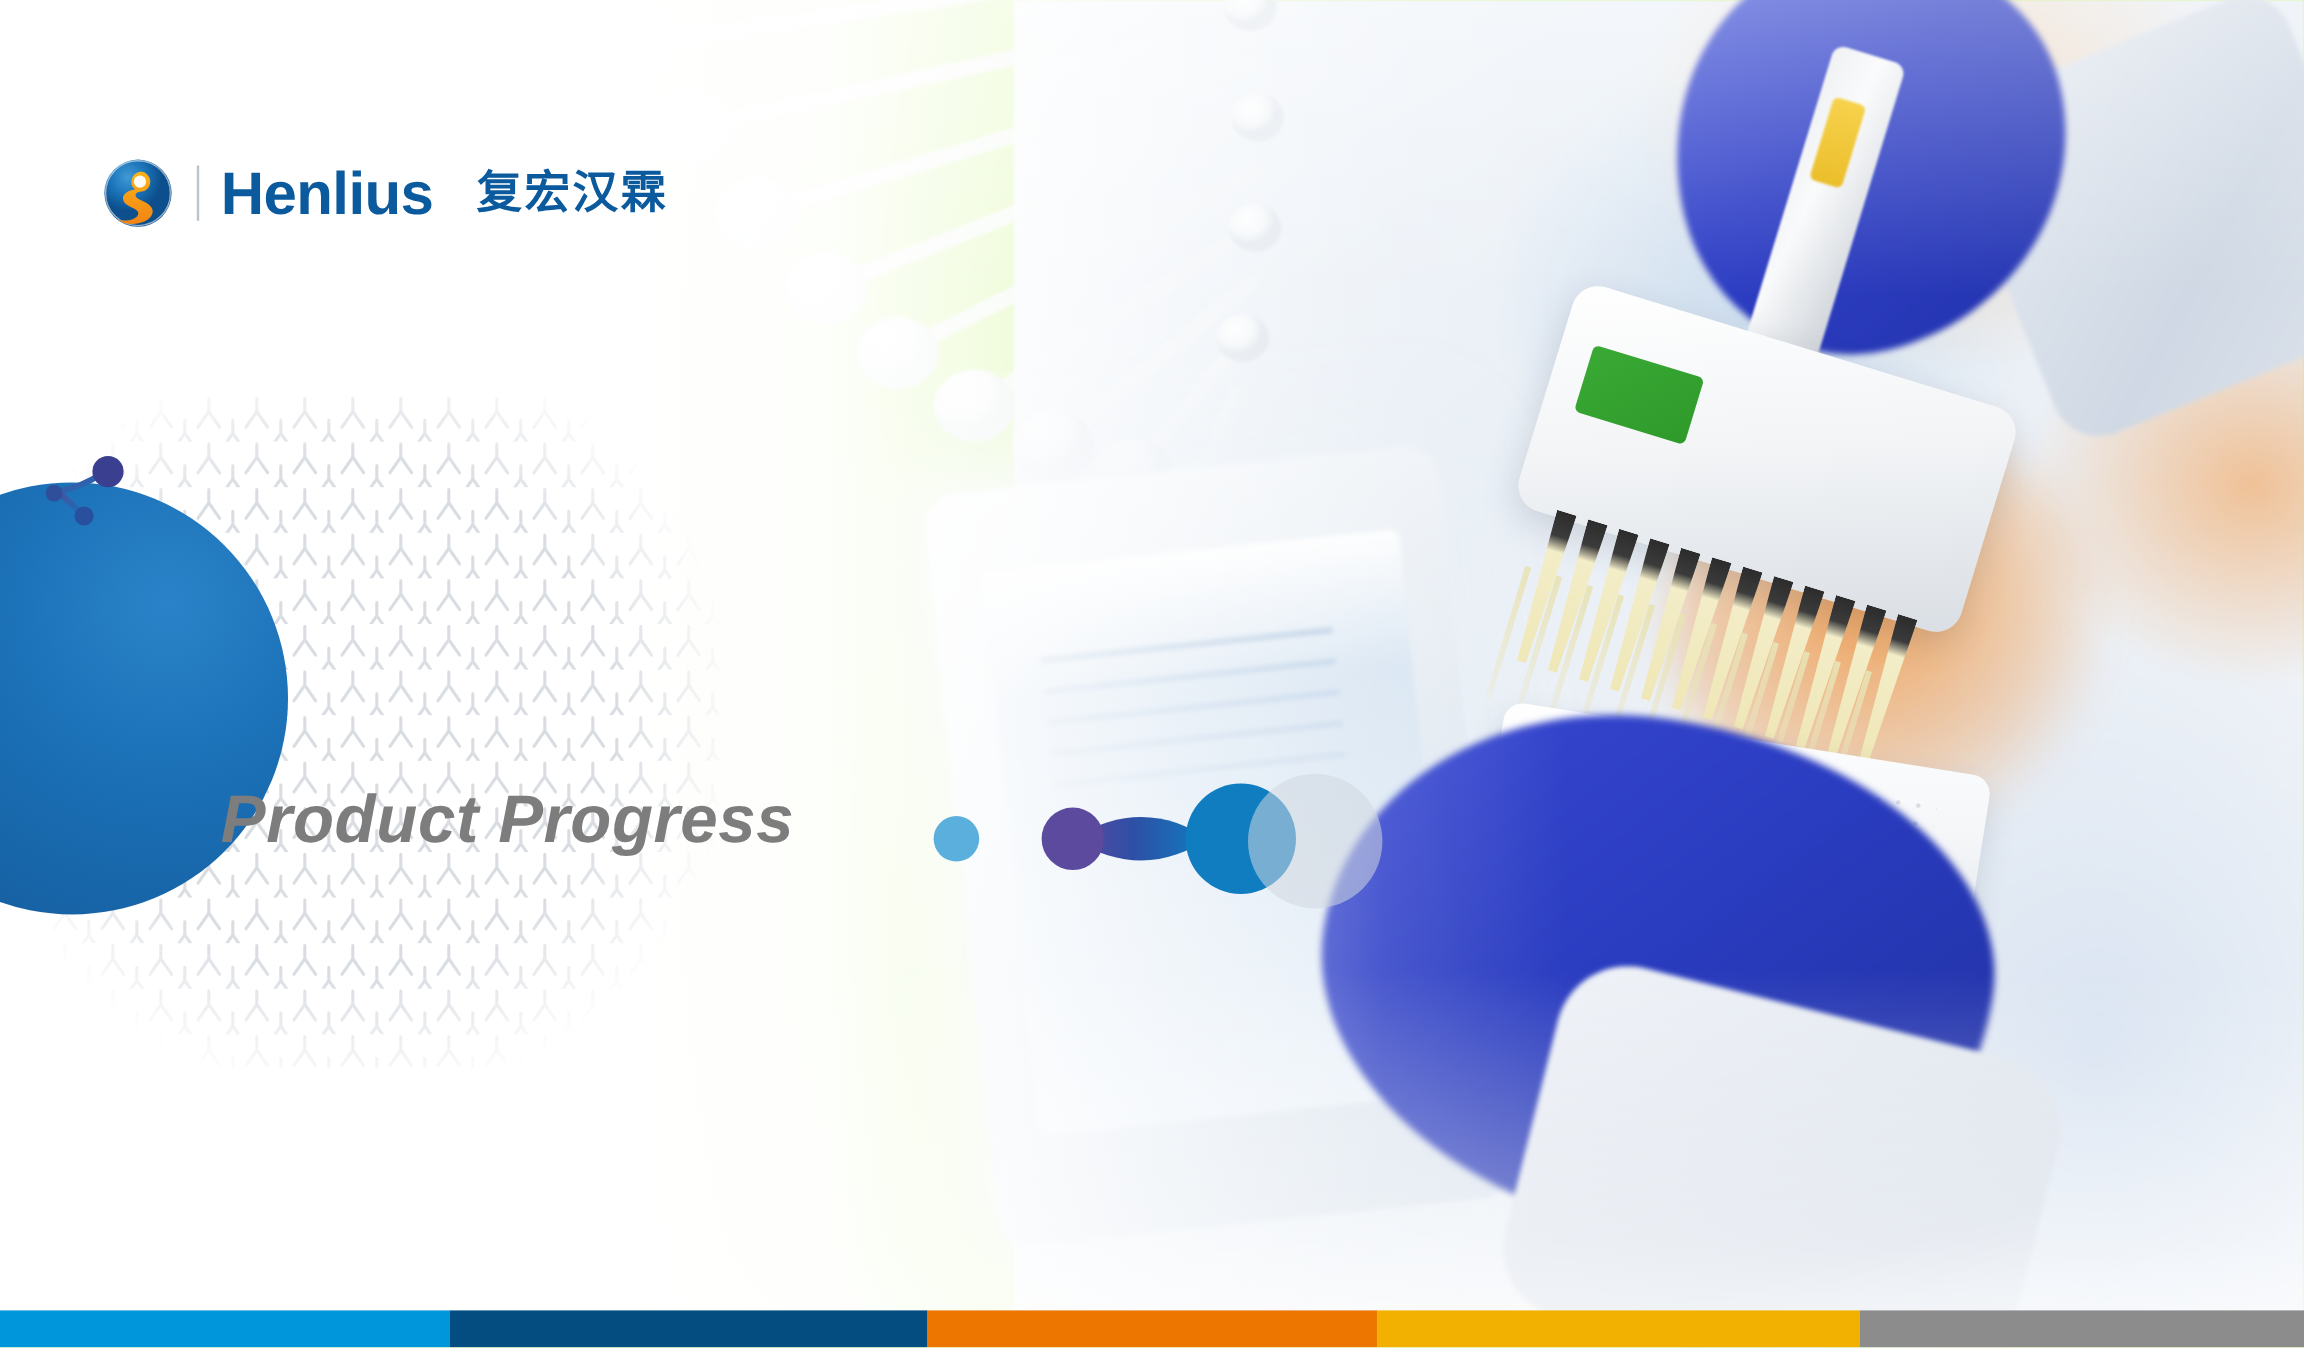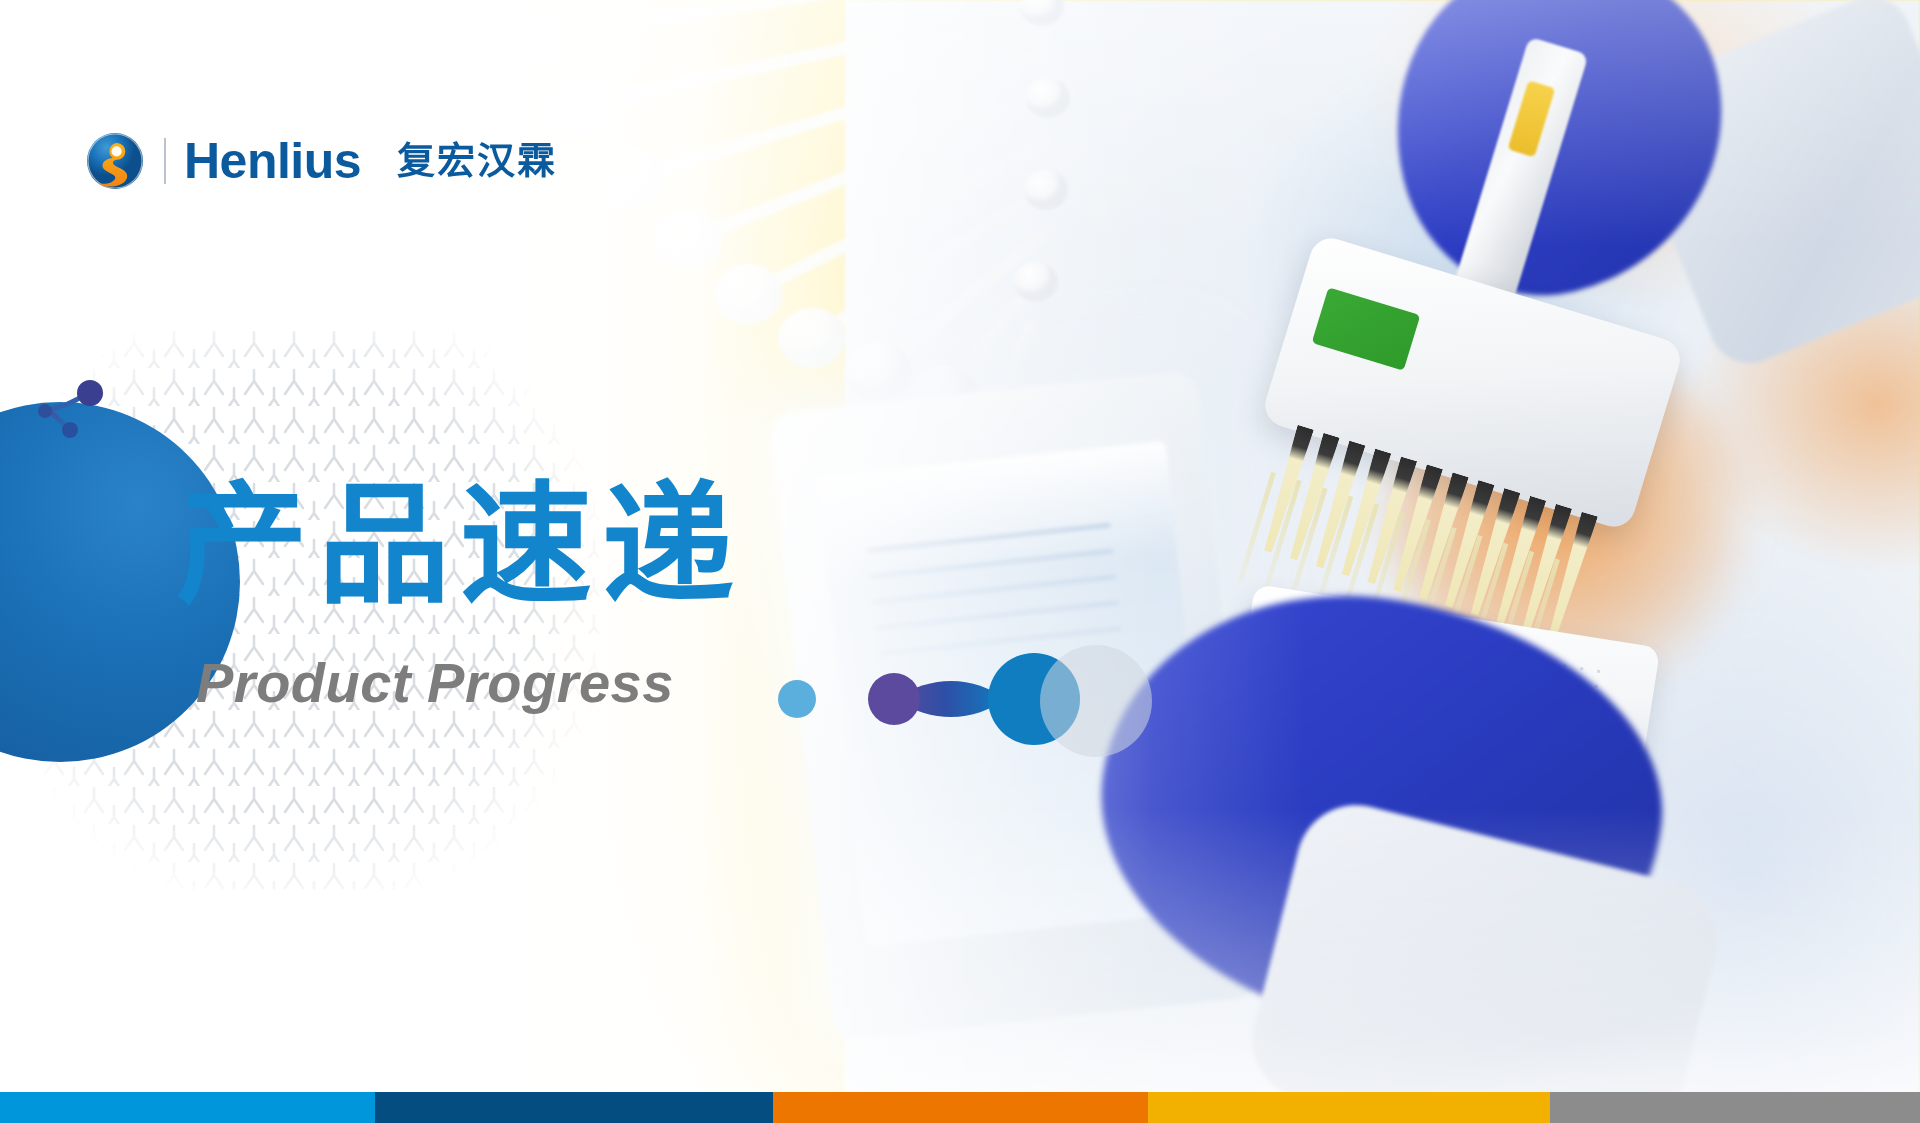--- a/index.html
+++ b/index.html
@@ -10,21 +10,21 @@
   }
   body {
     font-family: "Liberation Sans", sans-serif;
   }
 
   .slide {
     position: relative;
     width: 1920px;
     height: 1123px;
     overflow: hidden;
-    background: #fde047;
+    background: #bef264;
   }
 
   
   .photo-layer {
     position: absolute;
     inset: 0;
     overflow: hidden;
   }
 
   
@@ -376,21 +376,21 @@
     top: 480px;
     font-size: 132px;
     font-weight: 700;
     color: #1285cd;
     letter-spacing: 10px;
     line-height: 1;
     white-space: nowrap;
   }
   .title-en {
     position: absolute;
-    left: 196px;
+    left: 184px;
     top: 655px;
     font-size: 56px;
     font-weight: 700;
     font-style: italic;
     color: #7d7d7d;
     letter-spacing: 0.5px;
     line-height: 1;
     white-space: nowrap;
   }
 
@@ -583,21 +583,20 @@
                c-3.4 -2.9 -3.4 -7 0.4 -9.6
                c2 -1.4 4.8 -2.2 7.2 -2.4
                a8.4 8.4 0 0 1 4.4 -14.9 Z" fill="url(#markFig)"></path>
       <circle cx="30.6" cy="19.4" r="5.1" fill="#ffffff" opacity="0.96"></circle>
     </svg>
     <div class="logo-divider"></div>
     <div class="logo-word" style="color: rgb(11, 90, 158);">Henlius</div>
     <div class="logo-cn" style="color: rgb(11, 90, 158); margin-left: 36px;">复宏汉霖</div>
   </div>
 
-  <div class="title-cn" style="color: rgb(18, 133, 205);">产品速递</div>
   <div class="title-en" style="color: rgb(125, 125, 125);">Product Progress</div>
 
   <div class="bottom-bar" style="height: 31px;">
     <div class="bar-seg" style="background: rgb(0, 150, 220); width: 375px;"></div>
     <div class="bar-seg" style="background: rgb(3, 77, 128); width: 398px;"></div>
     <div class="bar-seg" style="background: rgb(237, 118, 0); width: 375px;"></div>
     <div class="bar-seg" style="background: rgb(242, 177, 0); width: 402px;"></div>
     <div class="bar-seg" style="background: rgb(140, 140, 140); width: 370px;"></div>
   </div>
 

